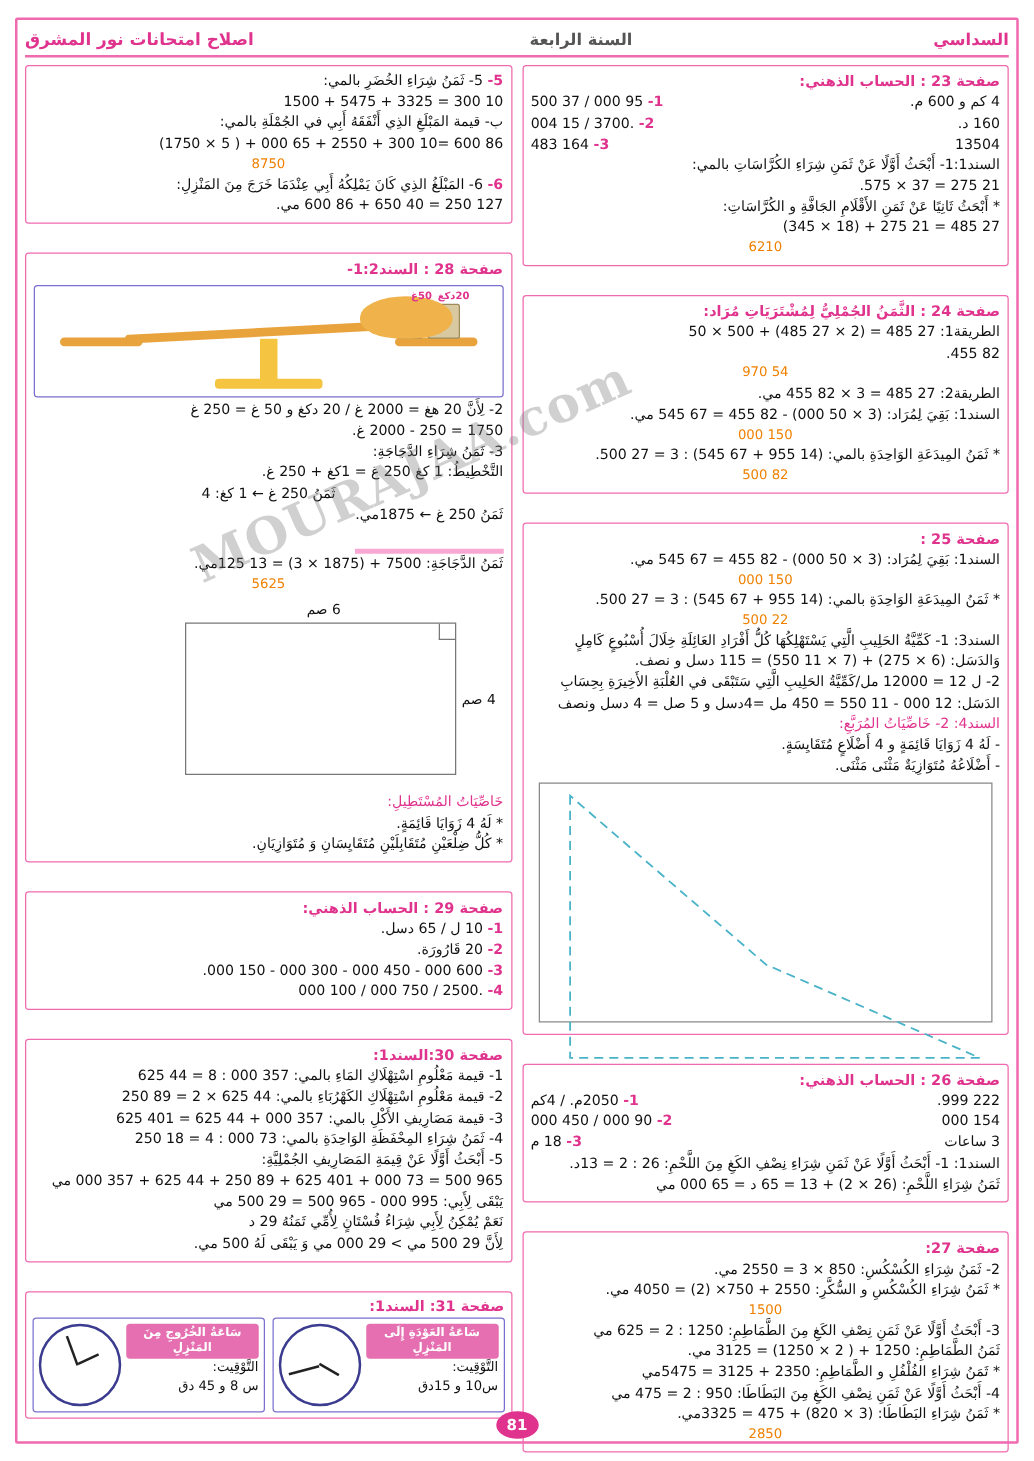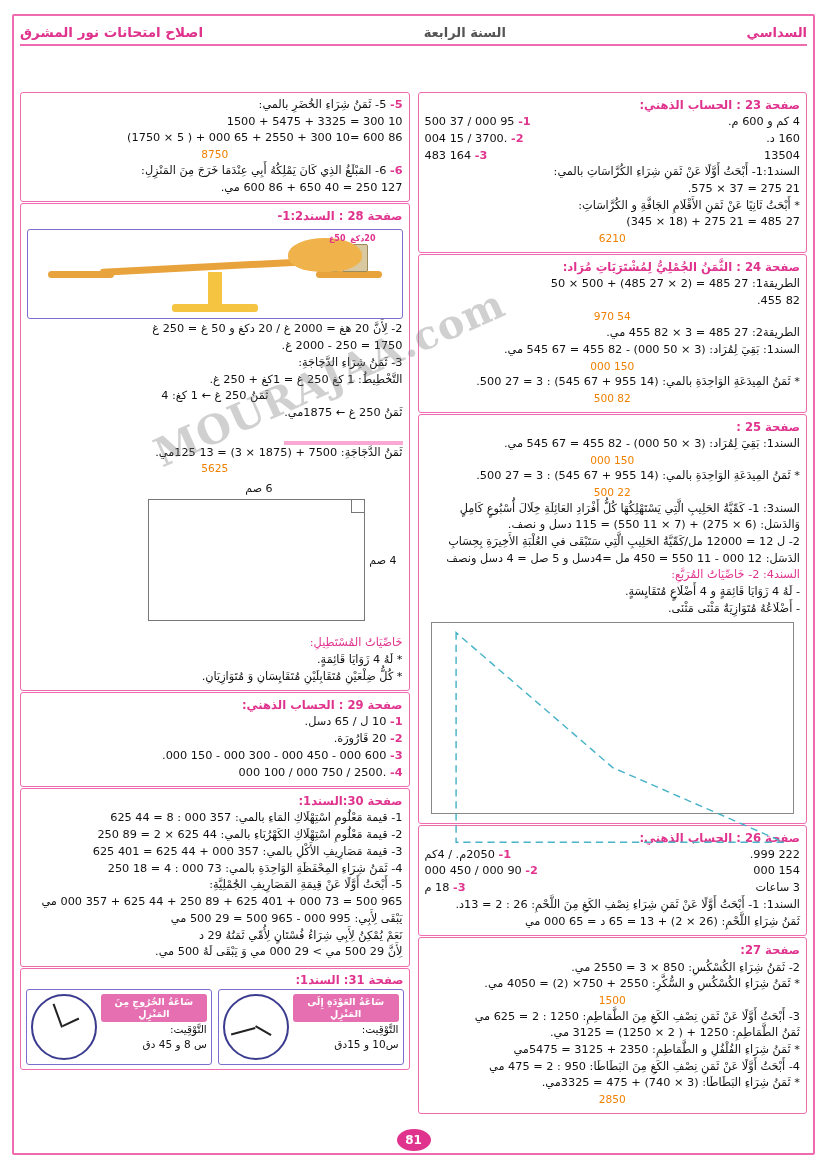--- a/index.html
+++ b/index.html
@@ -9,21 +9,21 @@
   .inner{position:absolute;inset:24px 20px 22px 20px;}
 
   
   .hdr{display:flex;flex-direction:row-reverse;justify-content:space-between;align-items:center;
        border-bottom:2px solid #f06ab0;padding-bottom:4px;margin-bottom:6px;}
   .hdr .t{color:#e0338d;font-weight:bold;font-size:13.5px;}
   .hdr .c{color:#555;font-weight:bold;font-size:13px;}
   .hdr .l{color:#e0338d;font-weight:bold;font-size:13px;margin-left:20px;}
 
   .cols{display:flex;flex-direction:row;gap:8px;height:1035px;}
-  .col{width:50%;display:flex;flex-direction:column;gap:1px;margin-top:40px;}
+  .col{width:50%;display:flex;flex-direction:column;gap:23px;}
 
   .box{border:1.6px solid #f06ab0;border-radius:3px;padding:4px 6px 5px 6px;font-size:11.3px;line-height:1.48;}
   .box.tight{padding:3px 5px 4px 5px;}
   .ttl{color:#e0338d;font-weight:bold;font-size:11.6px;}
   .num{color:#e0338d;font-weight:bold;}
   .pink{color:#e0338d;}
   .ora{color:#f08000;font-weight:normal;font-size:10.6px;}
   .ln{display:block;}
   .ctr{text-align:center;}
   .ul{border-bottom:4px solid #f9a8d4;display:inline-block;padding-bottom:19px;}
@@ -153,31 +153,32 @@
 
         <div class="box">
           <span class="ttl ln">صفحة 27:</span>
           <span class="ln">2- ثَمَنُ شِرَاءِ الكُسْكُسِ: 850 × 3 = 2550 مي.</span>
           <span class="ln">* ثَمَنُ شِرَاءِ الكُسْكُسِ و السُّكَّرِ: 2550 + 750× (2) = 4050 مي.</span>
           <span class="ora ln ctr">1500</span>
           <span class="ln">3- أَبْحَثُ أَوَّلًا عَنْ ثَمَنِ نِصْفِ الكَغِ مِنَ الطَّمَاطِمِ: 1250 : 2 = 625 مي</span>
           <span class="ln">ثَمَنُ الطَّمَاطِمِ: 1250 + ( 2 × 1250) = 3125 مي.</span>
           <span class="ln">* ثَمَنُ شِرَاءِ الفُلْفُلِ و الطَّمَاطِمِ: 2350 + 3125 = 5475مي</span>
           <span class="ln">4- أَبْحَثُ أَوَّلًا عَنْ ثَمَنِ نِصْفِ الكَغِ مِنَ البَطَاطَا: 950 : 2 = 475 مي</span>
-          <span class="ln">* ثَمَنُ شِرَاءِ البَطَاطَا: (3 × 740) + 475 = 3325مي.</span>
+          <span class="ln">* ثَمَنُ شِرَاءِ البَطَاطَا: (3 × 820) + 475 = 3325مي.</span>
           <span class="ora ln ctr">2850</span>
         </div>
 
       </div>
 
       <div class="col">
 
         <div class="box">
           <span class="ln"><span class="num">5-</span> <span>5- ثَمَنُ شِرَاءِ الخُضَرِ بالمي:</span></span>
           <span class="ln">10 300  =  3325 + 5475 + 1500</span>
+          <span class="ln">ب- قيمة المَبْلَغِ الذِي أَنْفَقَهُ أَبِي في الجُمْلَةِ بالمي:</span>
           <span class="ln">86 600 =10 300 + 2550 + 65 000 + ( 5 × 1750)</span>
           <span class="ora ln ctr">8750</span>
           <span class="ln"><span class="num">6-</span> <span>6- المَبْلَغُ الذِي كَانَ يَمْلِكُهُ أَبِي عِنْدَمَا خَرَجَ مِنَ المَنْزِلِ:</span></span>
           <span class="ln">127 250 = 40 650 + 86 600 مي.</span>
         </div>
 
         <div class="box">
           <span class="ttl ln">صفحة 28 : السند1:2-</span>
 
           <div class="balbox">

